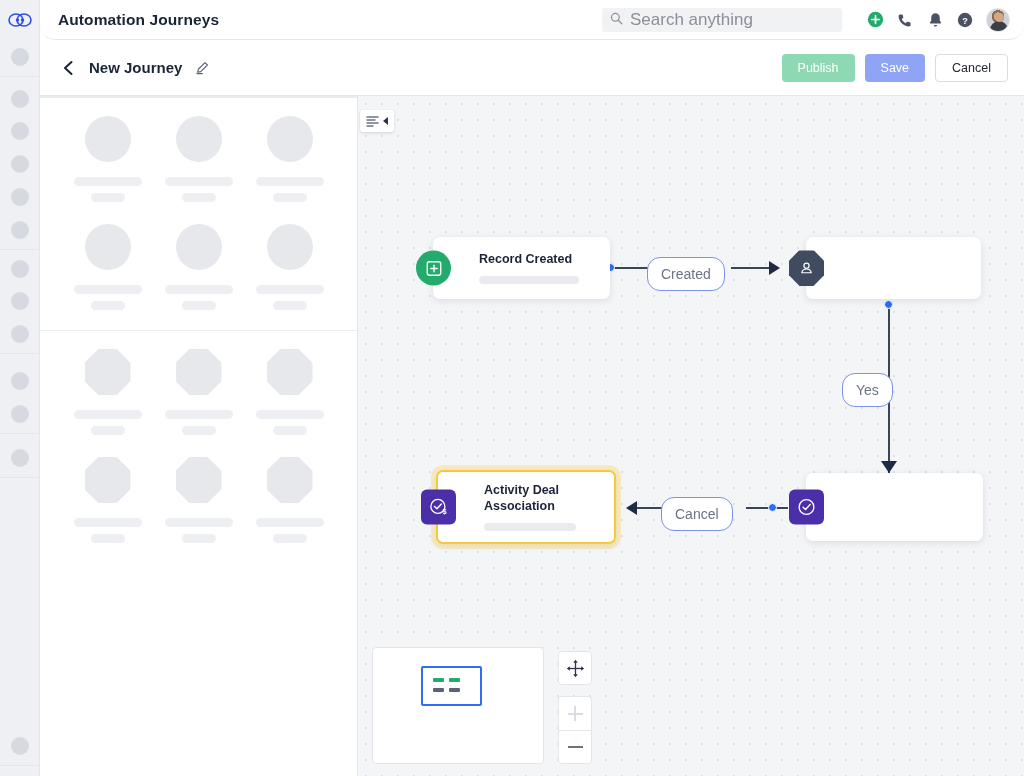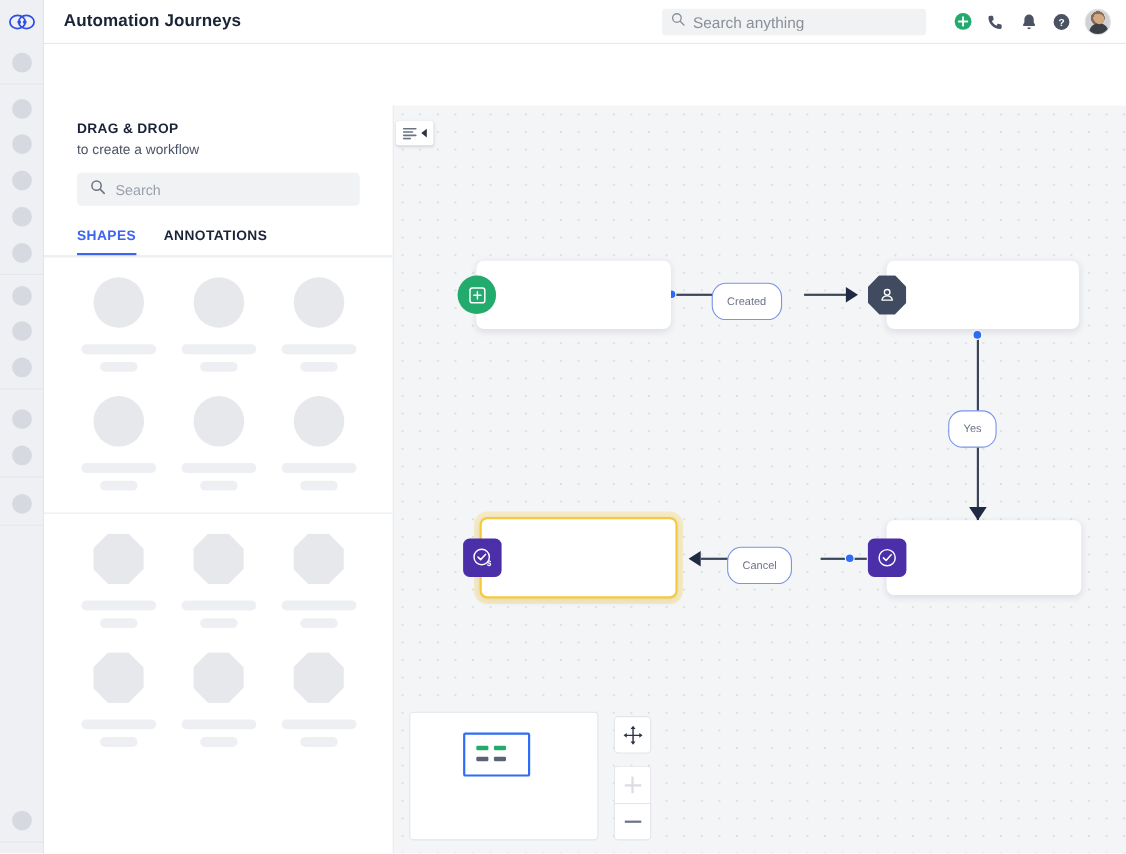--- a/index.html
+++ b/index.html
@@ -23,37 +23,37 @@
     border-radius: 50%; background: #d6d9df;
   }
   .rail-sep {
     position: absolute; left: 0; width: 40px; height: 1px; background: #e4e6eb;
   }
 
   
   .topbar {
     position: absolute; left: 40px; top: 0; width: 984px; height: 40px;
     background: #fff; border-bottom: 1px solid #e6e8ec;
-    display: flex; align-items: center;
+    display: flex; align-items: center; border-radius: 15px;
   }
   .app-title {
     margin-left: 18px; font-size: 15.5px; font-weight: bold; color: #1b2437;
     letter-spacing: .1px;
   }
   .topbar-right {
     margin-left: auto; display: flex; align-items: center; gap: 0px;
     padding-right: 14px;
   }
   .global-search {
     width: 240px; height: 24px; background: #f1f2f4; border-radius: 3px;
     display: flex; align-items: center; padding: 0 8px; margin-right: 18px;
   }
   .global-search input {
     border: none; outline: none; background: transparent; flex: 1;
-    font-family: "Liberation Sans", sans-serif; font-size: 14px; color: #3a4052;
+    font-family: "Liberation Sans", sans-serif; font-size: 17px; color: #3a4052;
     margin-left: 7px;
   }
   .global-search input::placeholder { color: #8b8f9a; }
   .tb-icon {
     width: 30px; height: 30px; display: flex; align-items: center;
     justify-content: center; cursor: pointer;
   }
   .avatar {
     width: 24px; height: 24px; border-radius: 50%; margin-left: 6px;
     background: radial-gradient(circle at 50% 34%, #c9a98e 0 22%, #8d6b50 23% 34%, #cfd2d6 35% 100%);
@@ -174,21 +174,21 @@
   .node-subbar { margin-top: 9px; height: 8px; border-radius: 5px; background: #e9ebef; }
 
   .edge { position: absolute; background: #3b4559; }
   .dot-handle {
     position: absolute; width: 9px; height: 9px; border-radius: 50%;
     background: #2f6df6; border: 1px solid #fff;
   }
   .pill {
     position: absolute; background: #fff; border: 1.4px solid #7a93ea;
     border-radius: 13px; height: 21px; display: flex; align-items: center;
-    justify-content: center; font-size: 10px; color: #6c7385; padding: 16px 13px;
+    justify-content: center; font-size: 14px; color: #6c7385; padding: 16px 13px;
   }
   .arrow-r {
     position: absolute; width: 0; height: 0;
     border-top: 7px solid transparent; border-bottom: 7px solid transparent;
     border-left: 11px solid #1f2b44;
   }
   .arrow-l {
     position: absolute; width: 0; height: 0;
     border-top: 7px solid transparent; border-bottom: 7px solid transparent;
     border-right: 11px solid #1f2b44;
@@ -289,39 +289,41 @@
       <div class="tb-icon">
         <svg width="16" height="16" viewBox="0 0 20 20">
           <circle cx="10" cy="10" r="9" fill="#4a5264"></circle>
           <text x="10" y="14.5" font-size="11.5" font-family="Liberation Sans, sans-serif" font-weight="bold" fill="#fff" text-anchor="middle">?</text>
         </svg>
       </div>
       <div class="avatar"></div>
     </div>
   </div>
 
+  <div class="subhead">
+    <span class="back-chevron">
+      <svg width="13" height="16" viewBox="0 0 13 16">
+        <polyline points="9.5,2 3,8 9.5,14" fill="none" stroke="#1b2437" stroke-width="2" stroke-linecap="round" stroke-linejoin="round"></polyline>
+      </svg>
+    </span>
+    <span class="journey-name">New Journey</span>
+    <span class="edit-pencil">
+      <svg width="14" height="14" viewBox="0 0 16 16">
+        <path d="M11.4 1.8l2.8 2.8-7.6 7.6-3.5.7.7-3.5z" fill="none" stroke="#5b6374" stroke-width="1.3" stroke-linejoin="round"></path>
+        <line x1="2.2" y1="14.4" x2="8.4" y2="14.4" stroke="#5b6374" stroke-width="1.3" stroke-linecap="round"></line>
+      </svg>
+    </span>
+    <div class="subhead-actions">
+      <button class="btn btn-publish">Publish</button>
+      <button class="btn btn-save">Save</button>
+      <button class="btn btn-cancel">Cancel</button>
+    </div>
+  </div>
 
   <div class="panel">
-    <div class="panel-head">
-      <div class="dd-title">DRAG &amp; DROP</div>
-      <div class="dd-sub">to create a workflow</div>
-      <div class="panel-search">
-        <span>
-          <svg width="14" height="14" viewBox="0 0 16 16">
-            <circle cx="6.6" cy="6.6" r="4.8" fill="none" stroke="#6f7582" stroke-width="1.6"></circle>
-            <line x1="10.2" y1="10.2" x2="14.6" y2="14.6" stroke="#6f7582" stroke-width="1.6" stroke-linecap="round"></line>
-          </svg>
-        </span>
-        <input value="" placeholder="Search" style="">
-      </div>
-      <div class="tabs">
-        <div class="tab active">SHAPES</div>
-        <div class="tab">ANNOTATIONS</div>
-      </div>
-    </div>
     <div class="divider"></div>
 
     <div class="divider"></div>
     <div class="grid3">
       <div class="skel-cell">
           <div class="skel-circle"></div>
           <div class="skel-bar"></div>
           <div class="skel-bar short"></div>
         </div>
       <div class="skel-cell">
@@ -405,39 +407,43 @@
     </div>
 
     <div class="edge" style="left:252px; top:171px; width:44px; height:1.6px;"></div>
     <div class="dot-handle" style="left:248px; top:167px;"></div>
     <div class="pill" style="left:289px; top:161px;">Created</div>
     <div class="edge" style="left:373px; top:171px; width:42px; height:1.6px;"></div>
     <div class="arrow-r" style="left:411px; top:165px;"></div>
 
     <div class="edge" style="left:530px; top:209px; width:1.8px; height:168px;"></div>
     <div class="dot-handle" style="left:526px; top:204px;"></div>
-    <div class="pill" style="left:504px; top:277px;">Yes</div>
+    <div class="pill" style="left:484px; top:277px;">Yes</div>
     <div class="arrow-d" style="left:523px; top:365px;"></div>
 
     <div class="edge" style="left:388px; top:411px; width:42px; height:1.6px;"></div>
     <div class="arrow-l" style="left:268px; top:405px;"></div>
     <div class="edge" style="left:279px; top:411px; width:26px; height:1.6px;"></div>
     <div class="pill" style="left:303px; top:401px;">Cancel</div>
     <div class="dot-handle" style="left:410px; top:407px;"></div>
 
     <div class="node" style="left:75px; top:141px; width:177px; height:62px;">
       <div class="node-icon">
         <div class="icon-circle">
           <svg width="18" height="18" viewBox="0 0 20 20">
             <rect x="2.5" y="2.5" width="15" height="15" rx="2.4" fill="none" stroke="#fff" stroke-width="1.5"></rect>
             <line x1="10" y1="6.4" x2="10" y2="13.6" stroke="#fff" stroke-width="1.5" stroke-linecap="round"></line>
             <line x1="6.4" y1="10" x2="13.6" y2="10" stroke="#fff" stroke-width="1.5" stroke-linecap="round"></line>
           </svg>
         </div>
         </div>
+      <div class="node-body" style="width:100%;">
+        <div class="node-title">Record Created</div>
+        <div class="node-subbar" style="width:100px;"></div>
+      </div>
     </div>
 
     <div class="node" style="left:448px; top:141px; width:175px; height:62px;">
       <div class="node-icon">
         <div class="icon-oct">
           <svg width="17" height="17" viewBox="0 0 20 20">
             <circle cx="10" cy="7.3" r="3" fill="none" stroke="#fff" stroke-width="1.4"></circle>
             <path d="M4.4 15.6c.6-2.9 2.9-4.4 5.6-4.4s5 1.5 5.6 4.4z" fill="none" stroke="#fff" stroke-width="1.4" stroke-linejoin="round"></path>
           </svg>
         </div>
@@ -446,20 +452,26 @@
 
     <div class="node selected" style="left:78px; top:374px; width:180px; height:74px;">
       <div class="node-icon">
         <div class="icon-sq">
           <svg width="21" height="21" viewBox="0 0 24 24">
             <circle cx="11.3" cy="11.3" r="8" fill="none" stroke="#fff" stroke-width="1.5"></circle>
             <polyline points="7.5,11.4 10.2,14 15.3,8.6" fill="none" stroke="#fff" stroke-width="1.6" stroke-linecap="round" stroke-linejoin="round"></polyline>
             <text x="16.5" y="20.2" font-size="8.5" font-family="Liberation Sans, sans-serif" font-weight="bold" fill="#fff">$</text>
           </svg>
         </div>
+      </div>
+      <div class="node-body" style="width:100%;">
+        <div class="node-title">
+          <span>Activity Deal</span><br><span>Association</span>
+        </div>
+        <div class="node-subbar" style="width:92px;"></div>
       </div>
     </div>
 
     <div class="node" style="left:448px; top:377px; width:177px; height:68px;">
       <div class="node-icon">
         <div class="icon-sq">
           <svg width="21" height="21" viewBox="0 0 24 24">
             <circle cx="12" cy="12" r="8.4" fill="none" stroke="#fff" stroke-width="1.5"></circle>
             <polyline points="8.1,12.2 10.9,14.9 16.2,9" fill="none" stroke="#fff" stroke-width="1.6" stroke-linecap="round" stroke-linejoin="round"></polyline>
           </svg>

